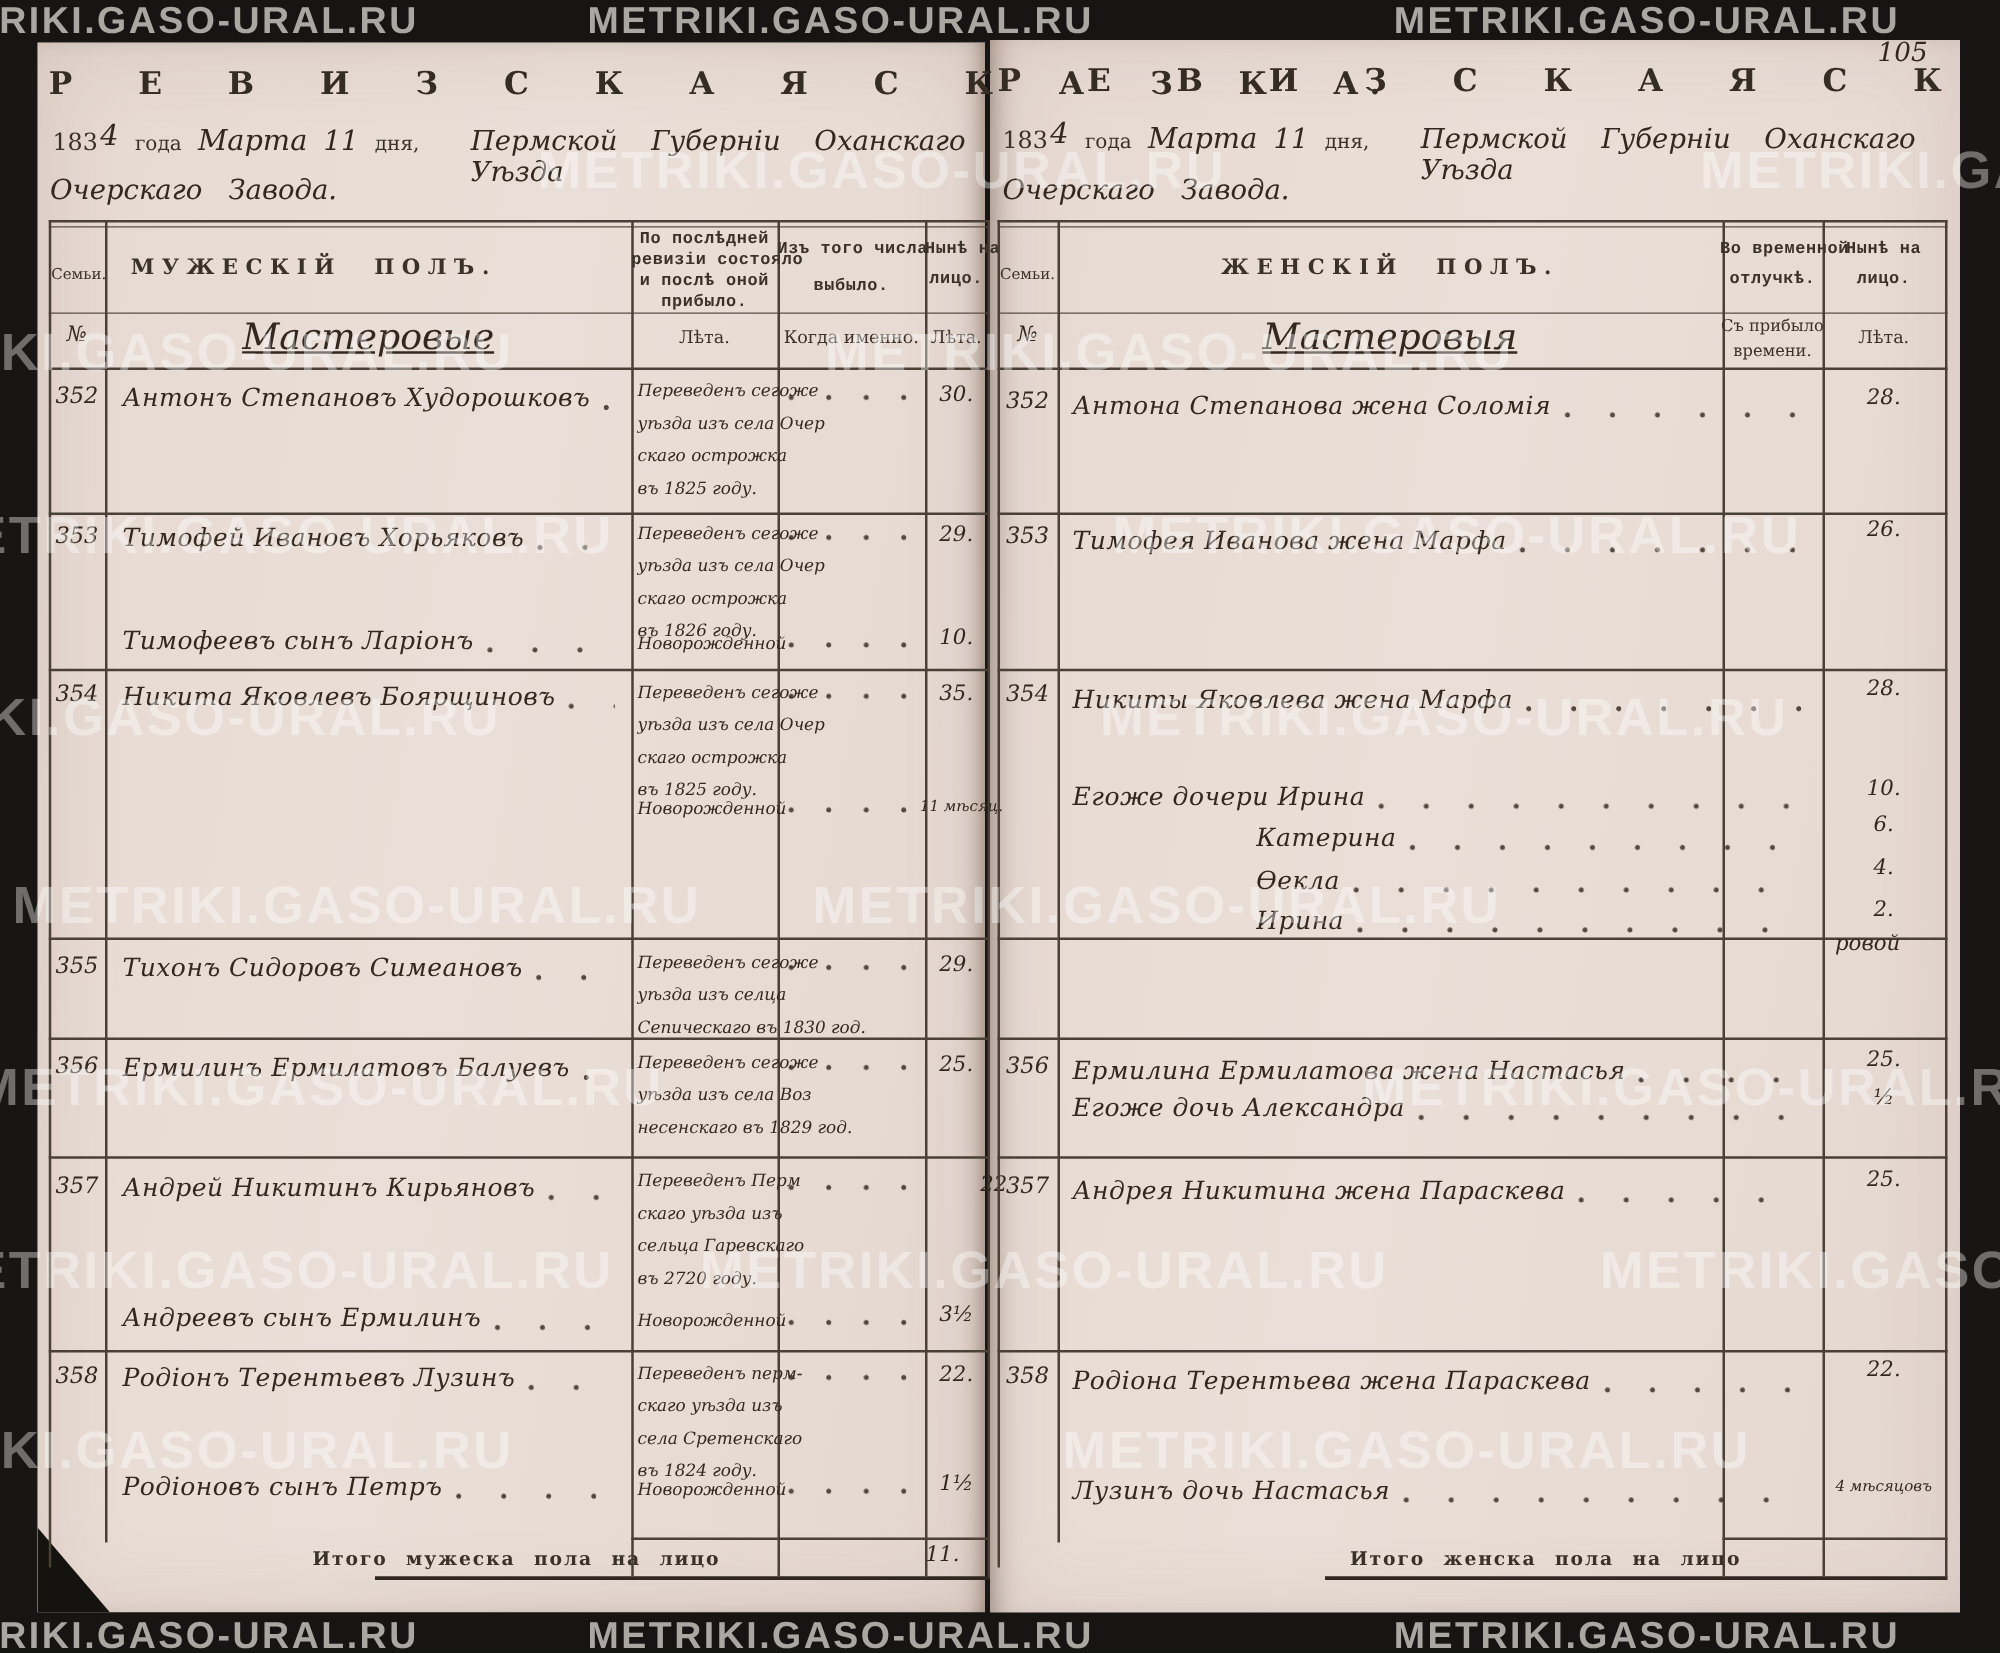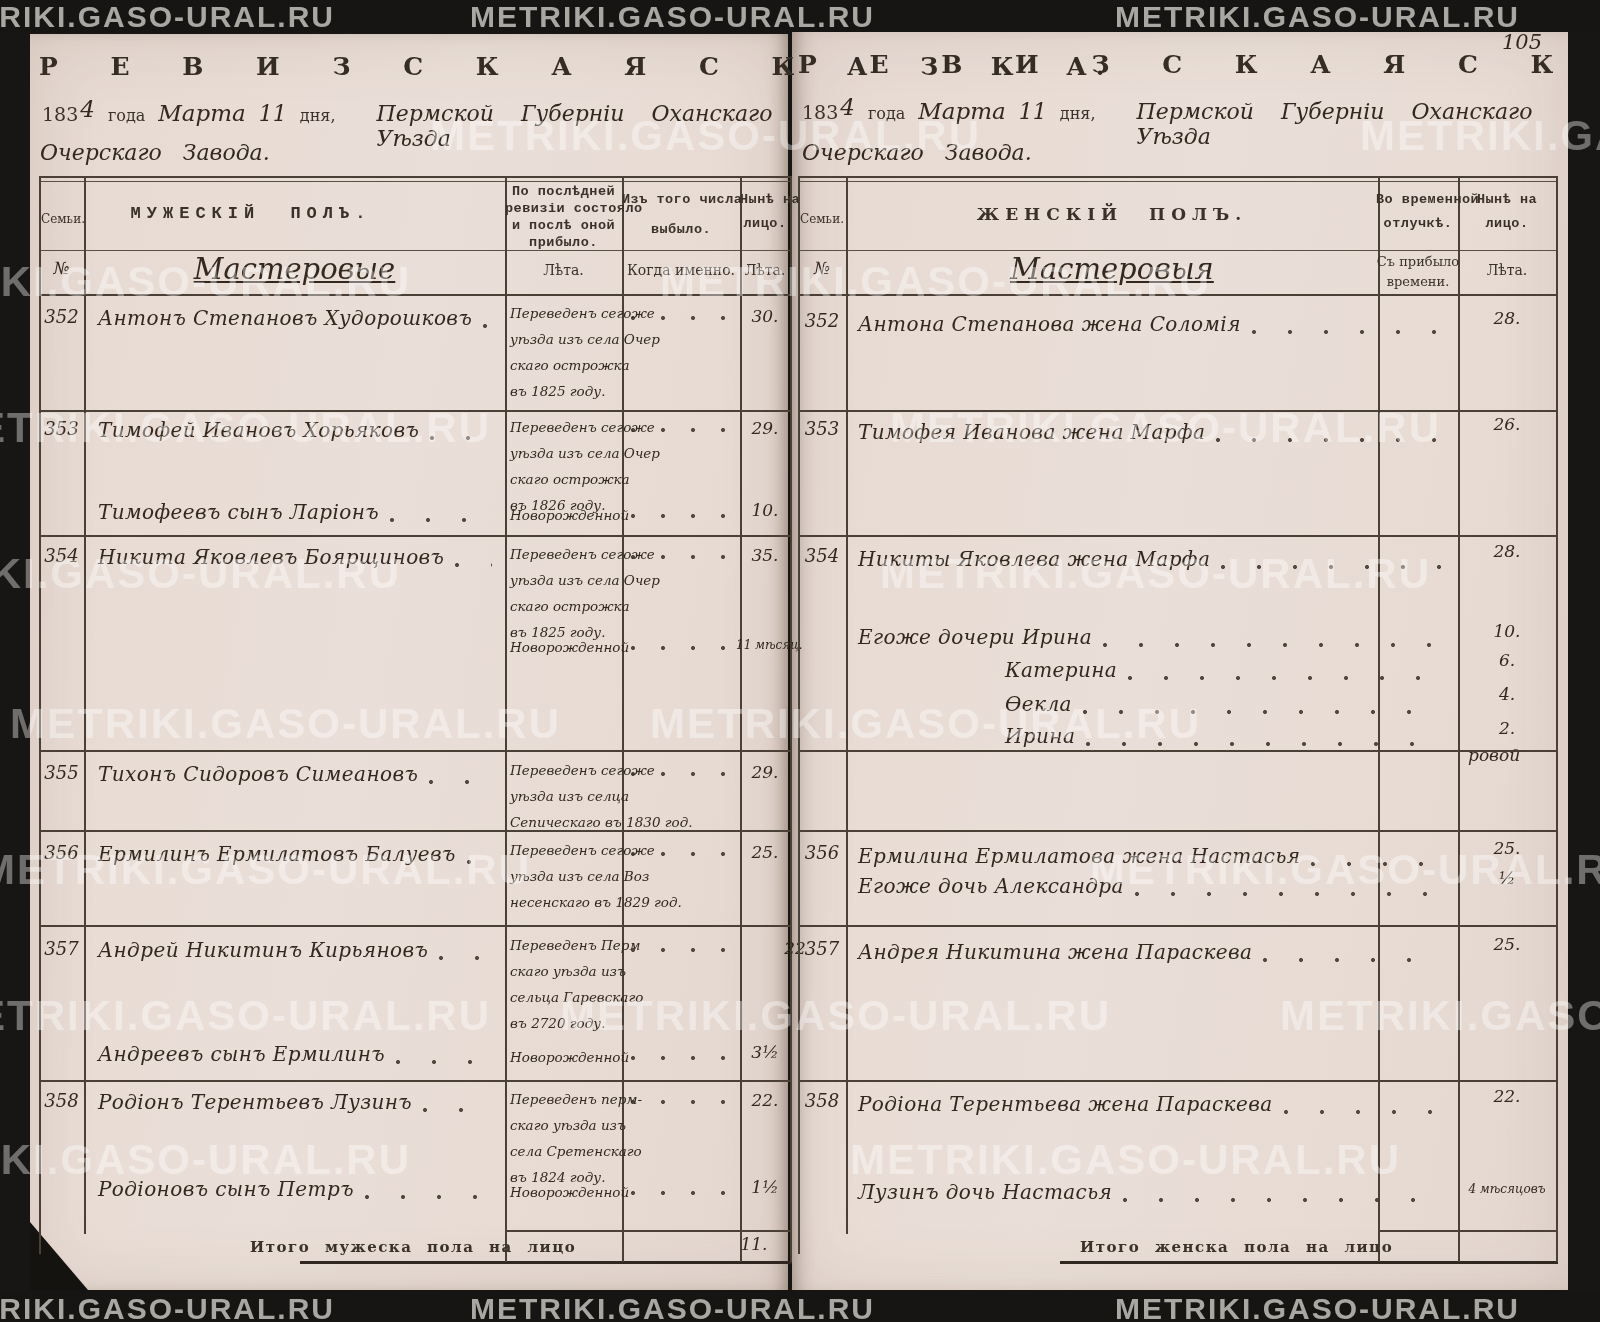--- a/index.html
+++ b/index.html
@@ -88,21 +88,21 @@
   <div class="hl" style="left:505px;top:1230px;width:287px;"></div>
   <div class="hl heavy" style="left:300px;top:1261px;width:492px;"></div>
   <div class="vl" style="left:39px;top:176px;height:1078px;"></div>
   <div class="vl" style="left:84px;top:176px;height:1058px;"></div>
   <div class="vl" style="left:505px;top:176px;height:1086px;"></div>
   <div class="vl" style="left:622px;top:176px;height:1086px;"></div>
   <div class="vl" style="left:740px;top:176px;height:1086px;"></div>
   <div class="vl" style="left:790px;top:176px;height:1086px;"></div>
 
   <div class="t print" style="left:41px;top:212px;font-size:12px;">Семьи.</div>
-  <div class="t print sexhead ctr" style="left:84px;top:204px;width:334px;font-family:Liberation Mono, monospace;">МУЖЕСКІЙ  ПОЛЪ.</div>
+  <div class="t print sexhead ctr" style="left:84px;top:204px;width:334px;">МУЖЕСКІЙ  ПОЛЪ.</div>
   <div class="t print colhead ctr" style="left:505px;top:184px;width:117px;">По послѣдней</div>
   <div class="t print colhead ctr" style="left:505px;top:201px;width:117px;">ревизіи состояло</div>
   <div class="t print colhead ctr" style="left:505px;top:218px;width:117px;">и послѣ оной</div>
   <div class="t print colhead ctr" style="left:505px;top:235px;width:117px;">прибыло.</div>
   <div class="t print colhead ctr" style="left:622px;top:192px;width:118px;">Изъ того числа</div>
   <div class="t print colhead ctr" style="left:622px;top:222px;width:118px;">выбыло.</div>
   <div class="t print colhead ctr" style="left:740px;top:192px;width:50px;">Нынѣ на</div>
   <div class="t print colhead ctr" style="left:740px;top:216px;width:50px;">лицо.</div>
   <div class="t hand ctr" style="left:39px;top:258px;width:45px;font-size:17px;">№</div>
   <div class="t hand classhand ctr" style="left:84px;top:252px;width:421px;">Мастеровые</div>

